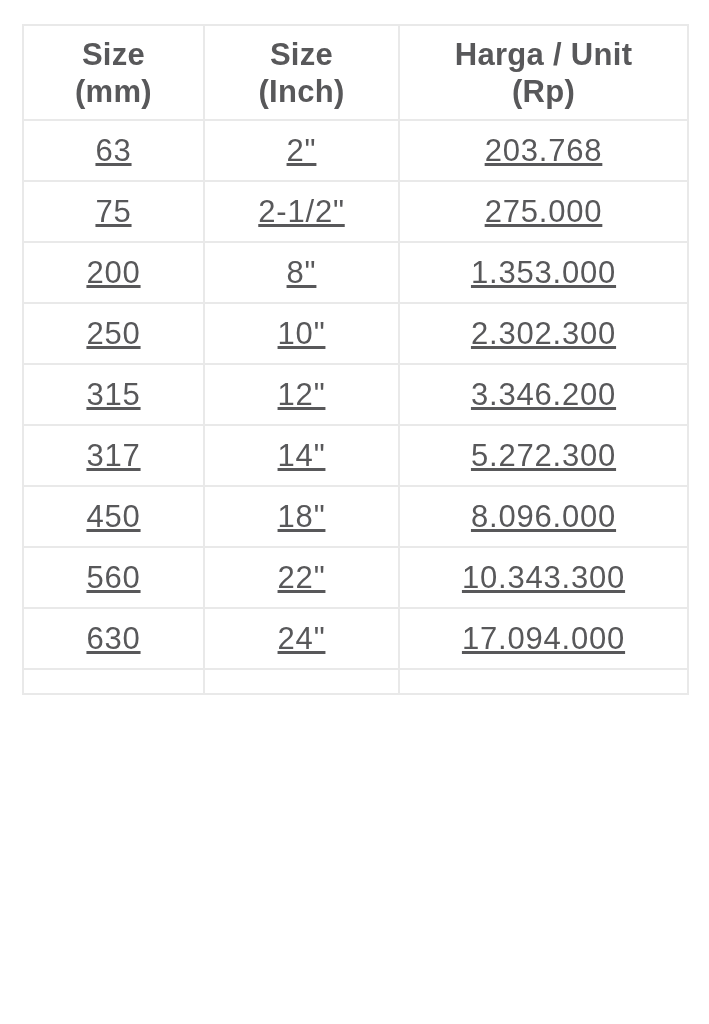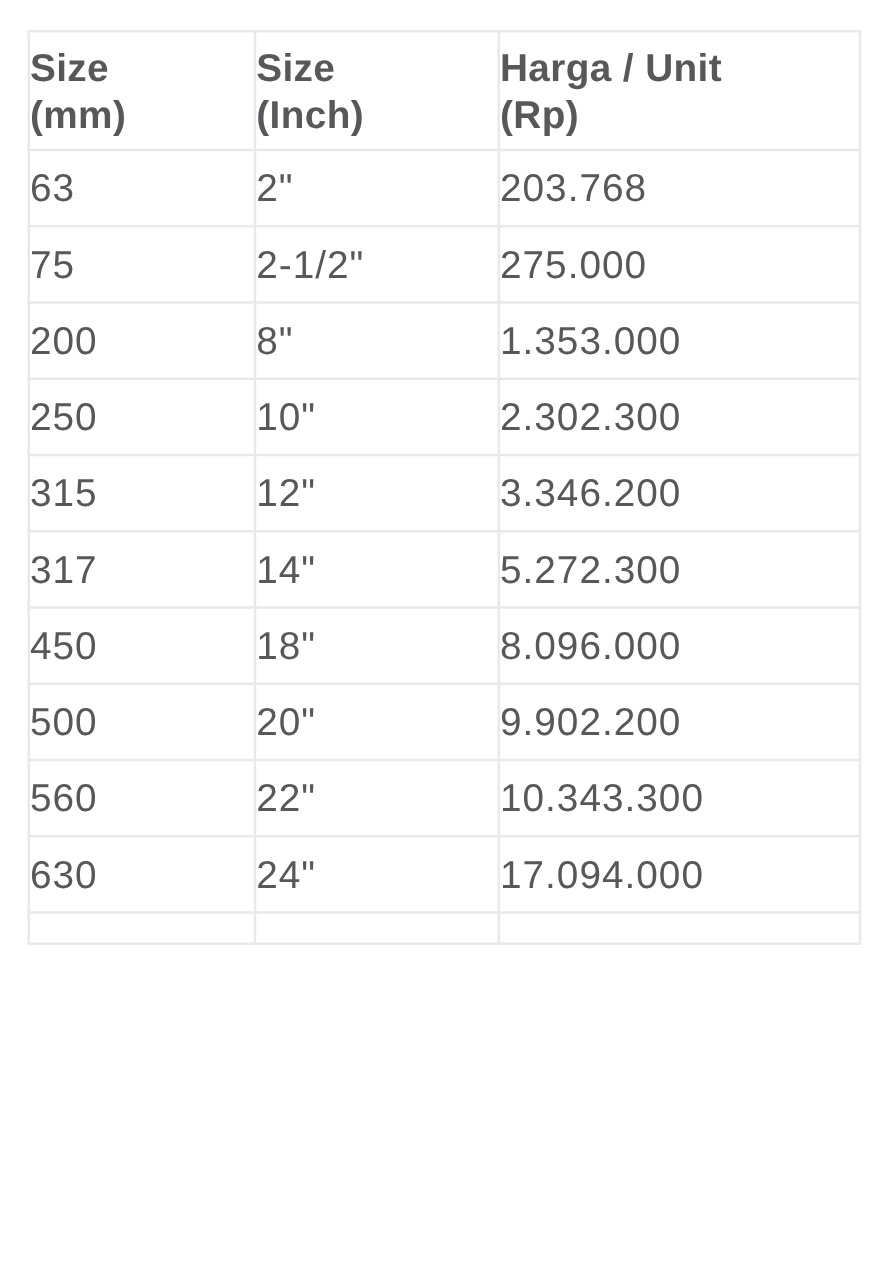--- a/index.html
+++ b/index.html
@@ -18,37 +18,38 @@
     top: 24px;
     width: 665px;
     border-collapse: collapse;
     table-layout: fixed;
     color: #58585a;
   }
   .price-table th,
   .price-table td {
     border: 2px solid #e9e9e9;
     background: #ffffff;
-    text-align: left;
+    text-align: center;
     vertical-align: middle;
     padding: 0;
     overflow: hidden;
   }
   .price-table th {
     font-size: 31px;
     font-weight: 700;
     line-height: 37px;
     height: 95px;
     letter-spacing: 0.3px;
   }
   .price-table td {
     font-size: 31px;
     font-weight: 400;
     height: 61px;
     letter-spacing: 0.8px;
+    text-decoration: underline;
   }
   .price-table tr.empty-row td { height: 25px; }
   .col-mm   { width: 181px; }
   .col-inch { width: 195px; }
   .col-price{ width: 289px; }
   .header-line { display: block; }
 </style>
 </head>
 <body>
 
@@ -104,25 +105,20 @@
         <td>317</td>
         <td>14"</td>
         <td>5.272.300</td>
       </tr>
       <tr>
         <td>450</td>
         <td>18"</td>
         <td>8.096.000</td>
       </tr>
       <tr>
-        <td>500</td>
-        <td>20"</td>
-        <td>9.902.200</td>
-      </tr>
-      <tr>
         <td>560</td>
         <td>22"</td>
         <td>10.343.300</td>
       </tr>
       <tr>
         <td>630</td>
         <td>24"</td>
         <td>17.094.000</td>
       </tr>
       <tr class="empty-row">

